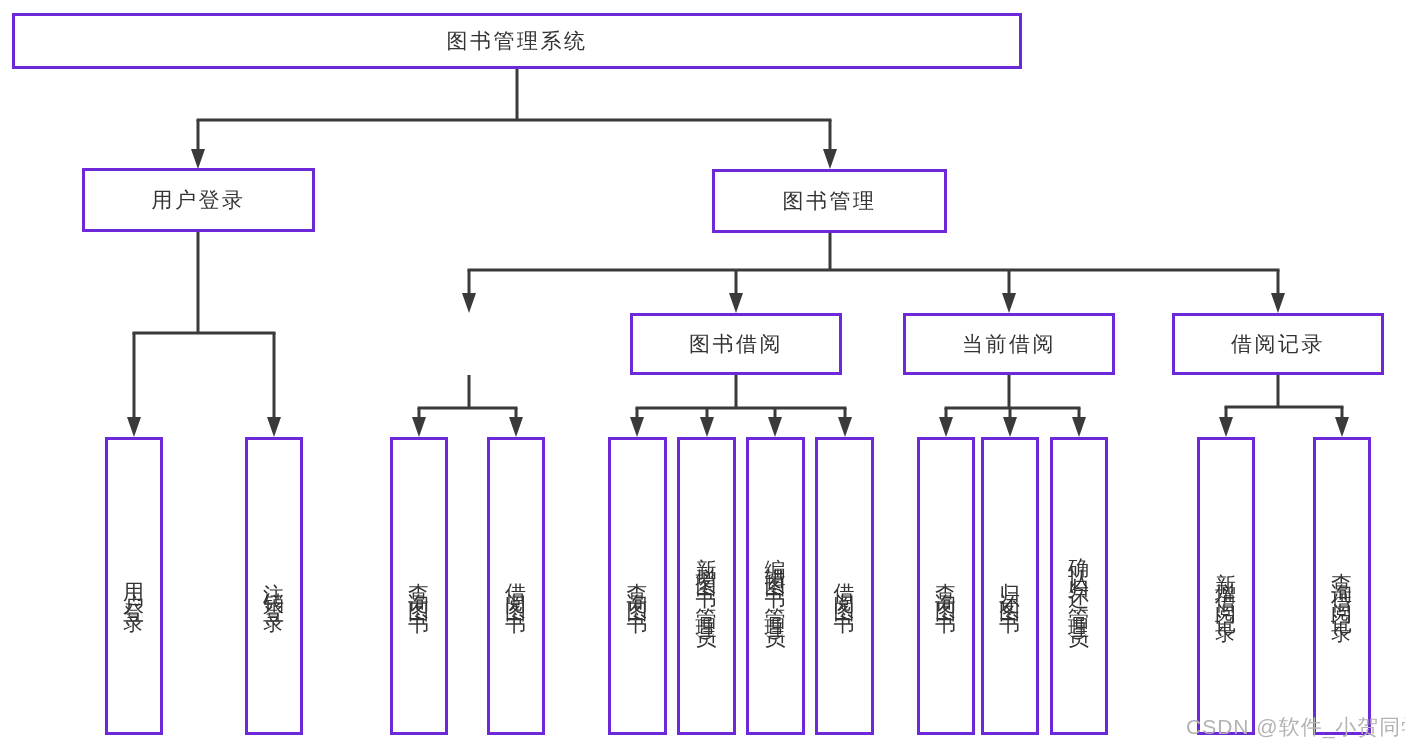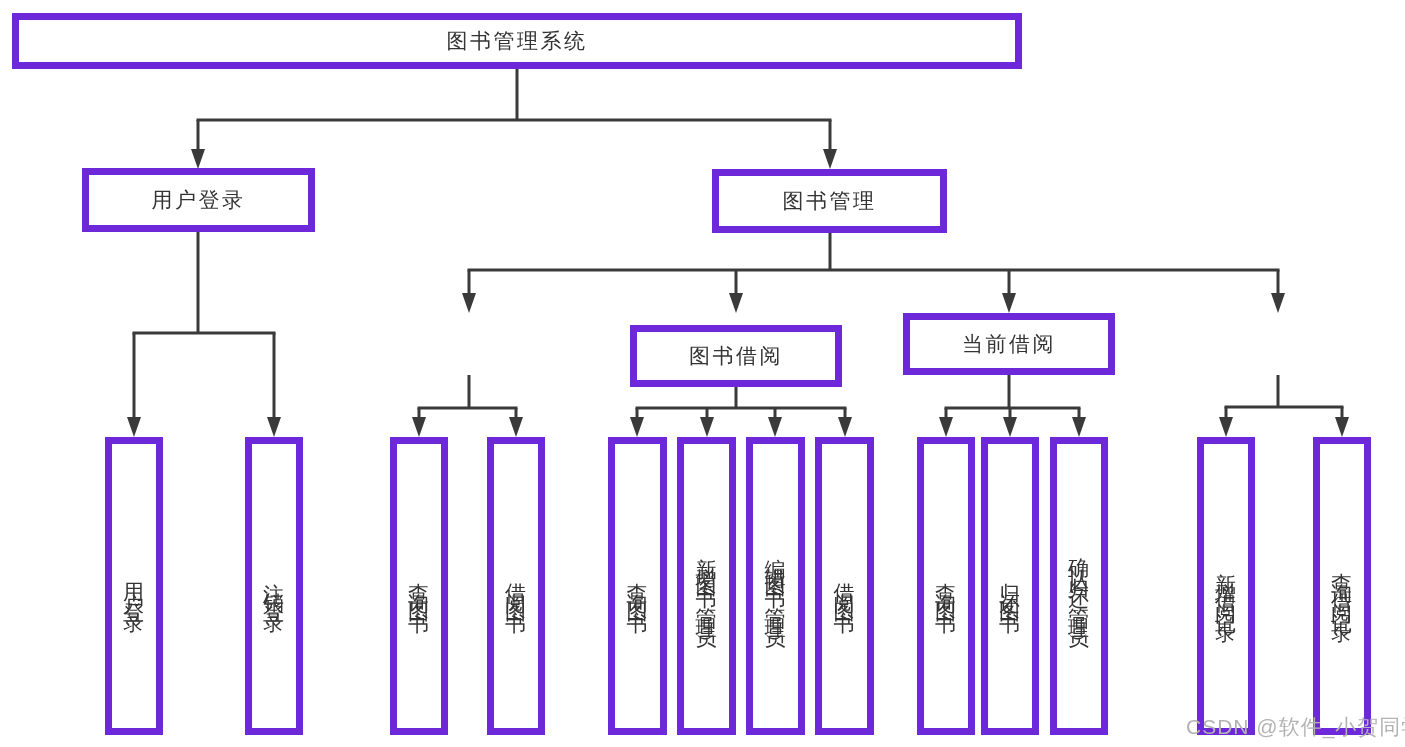--- a/index.html
+++ b/index.html
@@ -14,21 +14,21 @@
   }
   svg.connectors {
     position: absolute;
     left: 0; top: 0;
     width: 1405px; height: 747px;
     z-index: 1;
   }
   .box {
     position: absolute;
     box-sizing: border-box;
-    border: 7px solid #6d28d9;
+    border: 3px solid #6d28d9;
     background: #ffffff;
     display: flex;
     align-items: center;
     justify-content: center;
     z-index: 2;
   }
   .hlabel {
     font-size: 21px;
     letter-spacing: 2.5px;
     color: #333333;
@@ -129,25 +129,28 @@
     <span class="hlabel">图书管理系统</span>
   </div>
 
   <div class="box" style="left:82px; top:168px; width:233px; height:64px;">
     <span class="hlabel">用户登录</span>
   </div>
   <div class="box" style="left:712px; top:169px; width:235px; height:64px;text-align:center;">
     <span class="hlabel">图书管理</span>
   </div>
 
-  <div class="box" style="left:630px; top:325px; width:212px; height:62px;">
+  <div class="box" style="left:630px; top:313px; width:212px; height:62px;">
     <span class="hlabel">图书借阅</span>
   </div>
   <div class="box" style="left:903px; top:313px; width:212px; height:62px;align-items:center;">
     <span class="hlabel">当前借阅</span>
+  </div>
+  <div class="box" style="left:1172px; top:313px; width:212px; height:62px;">
+    <span class="hlabel">借阅记录</span>
   </div>
 
   <div class="box" style="left:105px; top:437px; width:58px; height:298px;">
     <span class="vlabel">用户登录</span>
   </div>
   <div class="box" style="left:245px; top:437px; width:58px; height:298px;">
     <span class="vlabel">注销登录</span>
   </div>
 
   <div class="box" style="left:390px; top:437px; width:58px; height:298px;">

